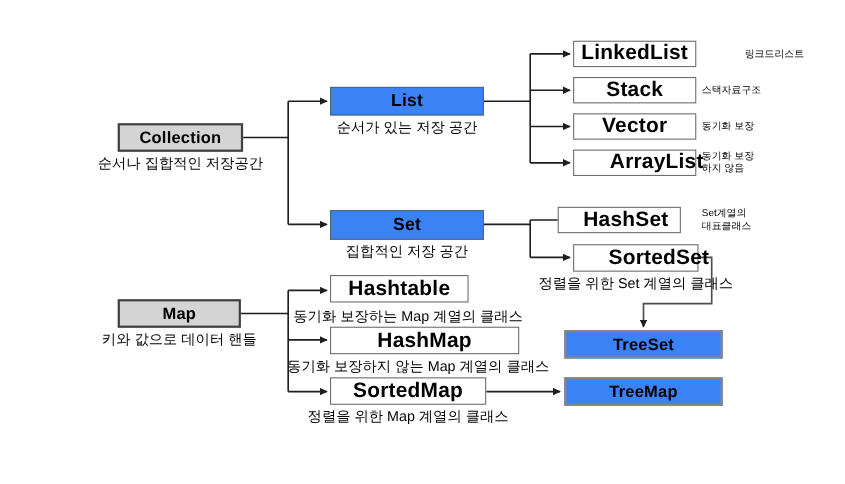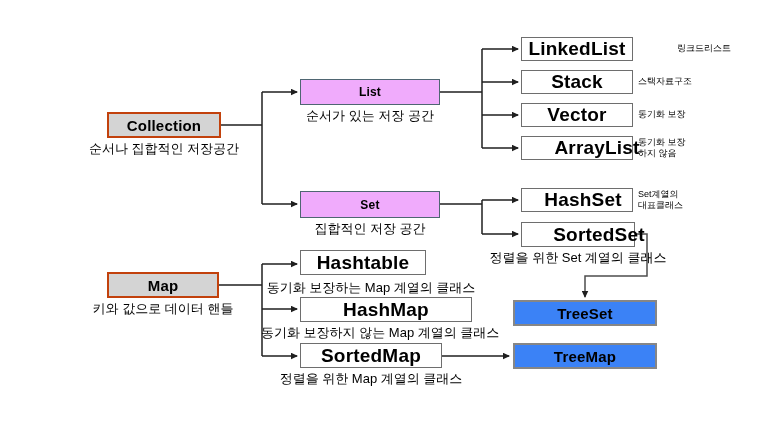--- a/index.html
+++ b/index.html
@@ -5,22 +5,22 @@
   html,body{margin:0;padding:0;background:#ffffff;}
   #stage{
     position:relative;width:768px;height:440px;background:#ffffff;overflow:hidden;
     font-family:"Liberation Sans","DejaVu Sans",sans-serif;color:#000;
   }
   #edge-layer{position:absolute;left:0;top:0;width:768px;height:440px;}
   .node{
     position:absolute;box-sizing:border-box;display:flex;align-items:center;justify-content:center;
     font-weight:bold;letter-spacing:.2px;
   }
-  .kind-root{background:#d4d4d4;border:2px solid #c2410c;font-size:15px;}
-  .kind-interface{background:#f0abfc;border:1px solid #4f6672;font-size:12px;}
+  .kind-root{background:#d4d4d4;border:2px solid #404040;font-size:15px;}
+  .kind-interface{background:#3b82f6;border:1px solid #4f6672;font-size:16px;}
   .kind-class{background:#ffffff;border:1px solid #6e6e6e;font-size:19px;}
   .kind-sorted{background:#3b82f6;border:2px solid #868686;font-size:15px;}
   .caption{
     position:absolute;font-size:13px;line-height:1.2;text-align:center;color:#000;
     width:220px;transform:translateX(-50%);white-space:nowrap;
   }
   .note{
     position:absolute;font-size:9px;line-height:1.25;color:#000;
     white-space:pre-line;transform:translateY(-50%);
   }
@@ -84,21 +84,21 @@
       <div class="note" style="left: 638px; top: 82px;">스택자료구조</div>
       <div class="node kind-class" style="left: 521px; top: 103px; width: 112px; height: 24px;">
         <span>Vector</span>
       </div>
       <div class="note" style="left: 638px; top: 115px;">동기화 보장</div>
       <div class="node kind-class" style="left: 521px; top: 136px; width: 112px; height: 24px; padding-left: 40px;">
         <span>ArrayList</span>
       </div>
       <div class="note" style="left: 638px; top: 148px;">동기화 보장
 하지 않음</div>
-      <div class="node kind-class" style="left: 521px; top: 188px; width: 112px; height: 24px; padding-left: 12px;">
+      <div class="node kind-class" style="left: 507px; top: 188px; width: 112px; height: 24px; padding-left: 12px;">
         <span>HashSet</span>
       </div>
       <div class="note" style="left: 638px; top: 200px;">Set계열의
 대표클래스</div>
       <div class="node kind-class" style="left: 521px; top: 222px; width: 114px; height: 25px; padding-left: 42px;">
         <span>SortedSet</span>
       </div>
       <div class="caption" style="left: 578px; top: 250px;">정렬을 위한 Set 계열의 클래스</div>
       <div class="node kind-sorted" style="left: 513px; top: 300px; width: 144px; height: 26px;">
         <span>TreeSet</span>

